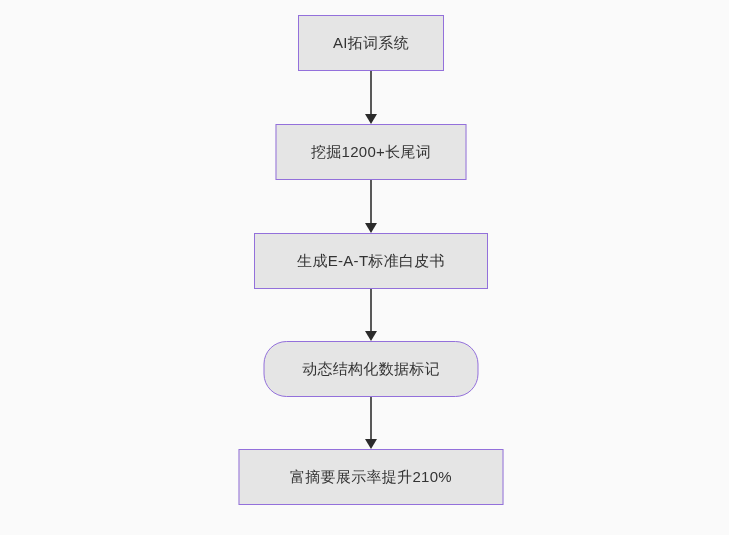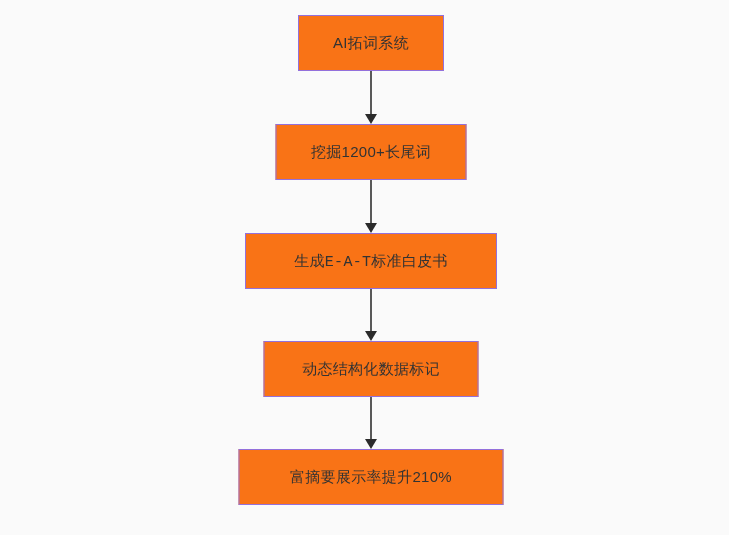--- a/index.html
+++ b/index.html
@@ -15,34 +15,34 @@
     position: relative;
     width: 729px;
     height: 535px;
   }
   .flow-node {
     position: absolute;
     left: 371px;
     transform: translateX(-50%);
     height: 56px;
     box-sizing: border-box;
-    background: #f97316;
+    background: #e5e5e5;
     border: 1.5px solid #9370DB;
     display: flex;
     align-items: center;
     justify-content: center;
     color: #333333;
     font-size: 15px;
     white-space: nowrap;
     letter-spacing: 0.3px;
   }
   #node-1 { top: 15px;  width: 146px; }
   #node-2 { top: 124px; width: 191px; }
-  #node-3 { top: 233px; width: 252px; font-family: Liberation Mono, monospace; }
-  #node-4 { top: 341px; width: 215px; }
+  #node-3 { top: 233px; width: 234px; }
+  #node-4 { top: 341px; width: 215px; border-radius: 23px; }
   #node-5 { top: 449px; width: 265px; }
 
   .flow-arrow {
     position: absolute;
     left: 371px;
     transform: translateX(-50%);
     width: 12px;
     display: flex;
     flex-direction: column;
     align-items: center;

